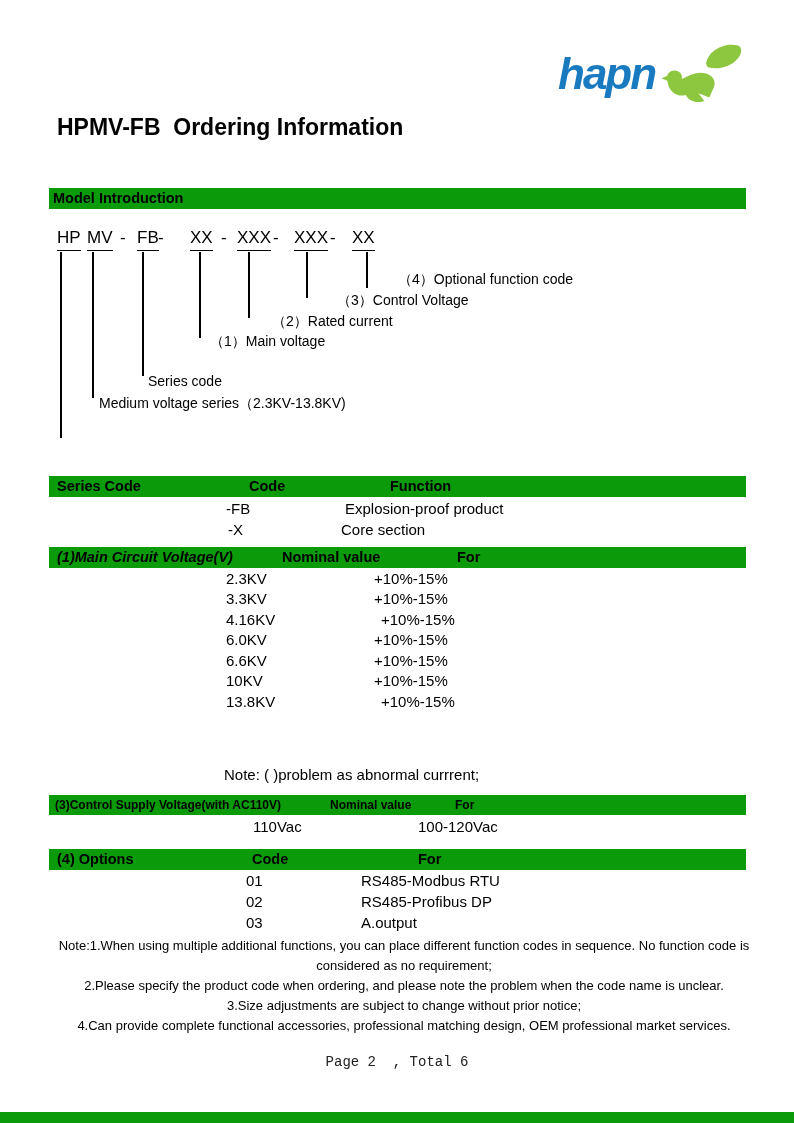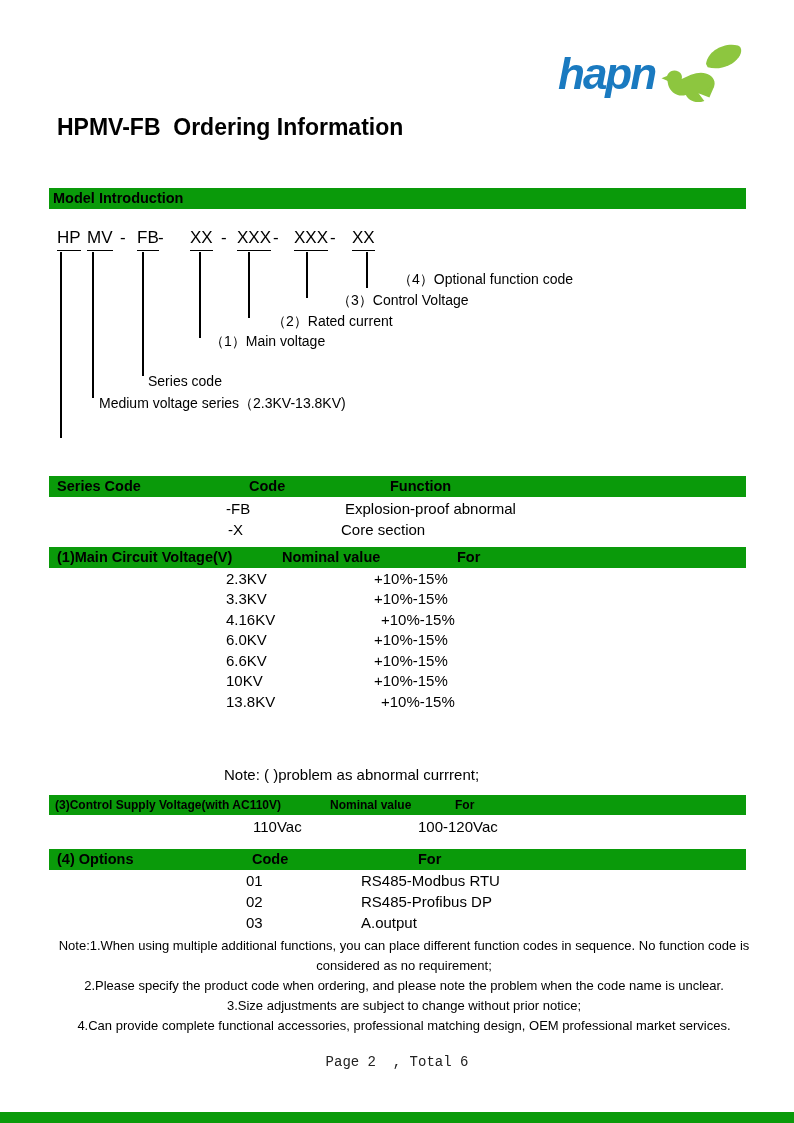--- a/index.html
+++ b/index.html
@@ -75,26 +75,26 @@
   <span class="lbl" style="left:148px;top:373px;">Series code</span>
   <span class="lbl" style="left:99px; top:395px;">Medium voltage series（2.3KV-13.8KV)</span>
   <span class="lbl" style="left:68px; top:435px;margin-top:44px;">Enterprisize code</span>
 
   <div class="bar" style="top:476px;">
     <span style="left:8px;">Series Code</span>
     <span style="left:200px;">Code</span>
     <span style="left:341px;">Function</span>
   </div>
   <span class="abs cell" style="left:226px;top:500px;">-FB</span>
-  <span class="abs cell" style="left:345px;top:500px;">Explosion-proof abnormal</span>
+  <span class="abs cell" style="left:345px;top:500px;">Explosion-proof product</span>
   <span class="abs cell" style="left:228px;top:521px;">-X</span>
   <span class="abs cell" style="left:341px;top:521px;">Core section</span>
 
   <div class="bar" style="top:547px;">
-    <span style="left:8px;">(1)Main Circuit Voltage(V)</span>
+    <span style="left:8px;font-style:italic;">(1)Main Circuit Voltage(V)</span>
     <span style="left:233px;">Nominal value</span>
     <span style="left:408px;">For</span>
   </div>
   <span class="abs cell" style="left:226px;top:570px;">2.3KV</span>
   <span class="abs cell" style="left:374px;top:570px;">+10%-15%</span>
   <span class="abs cell" style="left:226px;top:590px;">3.3KV</span>
   <span class="abs cell" style="left:374px;top:590px;">+10%-15%</span>
   <span class="abs cell" style="left:226px;top:611px;">4.16KV</span>
   <span class="abs cell" style="left:381px;top:611px;">+10%-15%</span>
   <span class="abs cell" style="left:226px;top:631px;">6.0KV</span>

